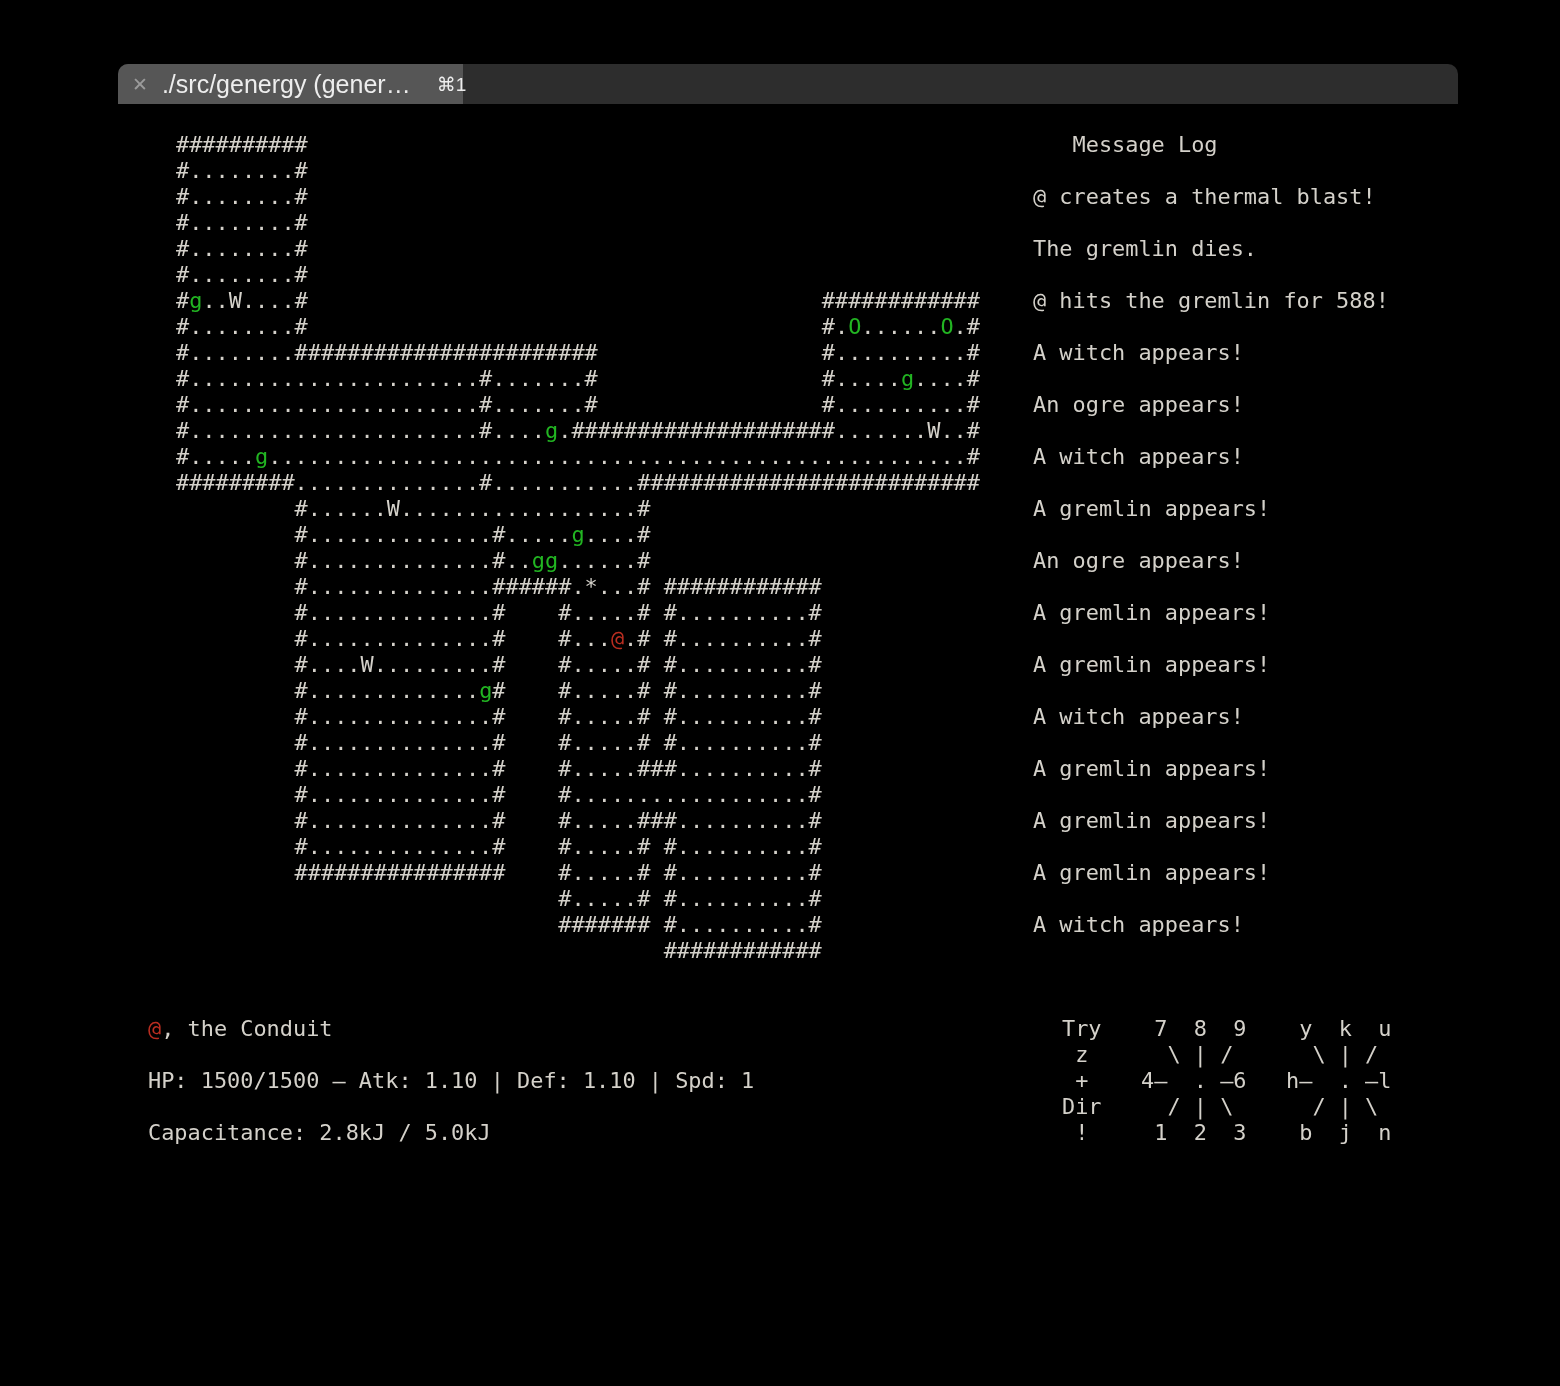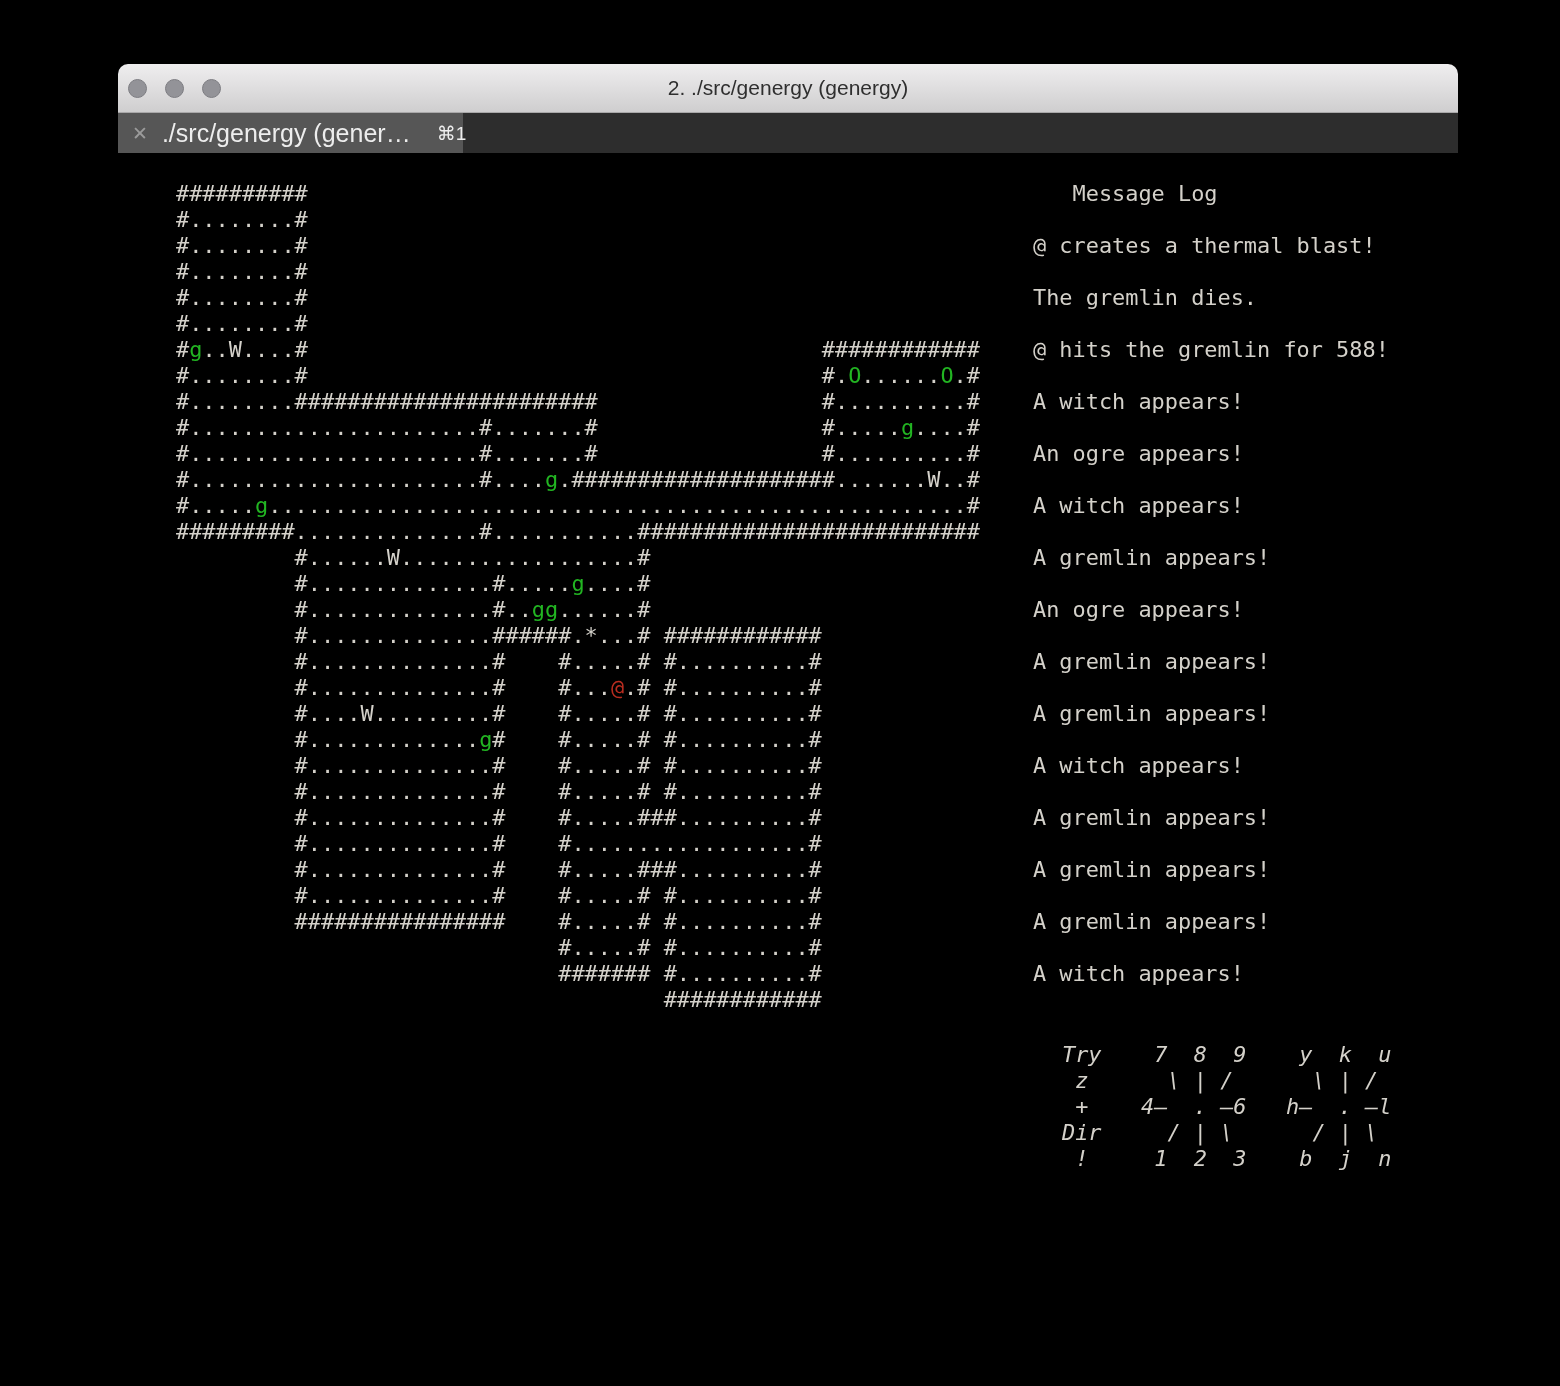--- a/index.html
+++ b/index.html
@@ -33,36 +33,28 @@
     font-family:"DejaVu Sans Mono",monospace;
   }
   .tpre{
     position:absolute;margin:0;
     font-family:"DejaVu Sans Mono",monospace;
     font-size:21.9px;line-height:26px;white-space:pre;
   }
   #map{left:58px;top:28px;}
   #log{left:915px;top:28px;}
   #status{left:30px;top:912px;}
-  #keys{left:944px;top:889px;font-style:italic;}
+  #keys{left:944px;top:912px;}
   .c-green{color:var(--green,#22b522);}
   .c-red{color:var(--red,#ba2d20);}
 </style>
 </head>
 <body>
 
 <div class="window">
-  <div class="titlebar">
-    <div class="traffic">
-      <span class="light"></span>
-      <span class="light"></span>
-      <span class="light"></span>
-    </div>
-    <div class="title">2. ./src/genergy (genergy)</div>
-  </div>
   <div class="tabbar">
     <div class="tab">
       <span class="tabclose">✕</span>
       <span class="tablabel">./src/genergy (gener…</span>
       <span class="tabshortcut">⌘1</span>
     </div>
   </div>
   <div class="term">
     <pre id="map" class="tpre">##########
 #........#
@@ -120,19 +112,24 @@
 
 A witch appears!
 
 A gremlin appears!
 
 A gremlin appears!
 
 A gremlin appears!
 
 A witch appears!</pre>
+    <pre id="status" class="tpre"><span class="c-red">@</span>, the Conduit
+
+HP: 1500/1500 – Atk: 1.10 | Def: 1.10 | Spd: 1
+
+Capacitance: 2.8kJ / 5.0kJ</pre>
     <pre id="keys" class="tpre">Try    7  8  9    y  k  u
  z      \ | /      \ | /
  +    4–  . –6   h–  . –l
 Dir     / | \      / | \
  !     1  2  3    b  j  n</pre>
   </div>
 </div>
 
 </body></html>

